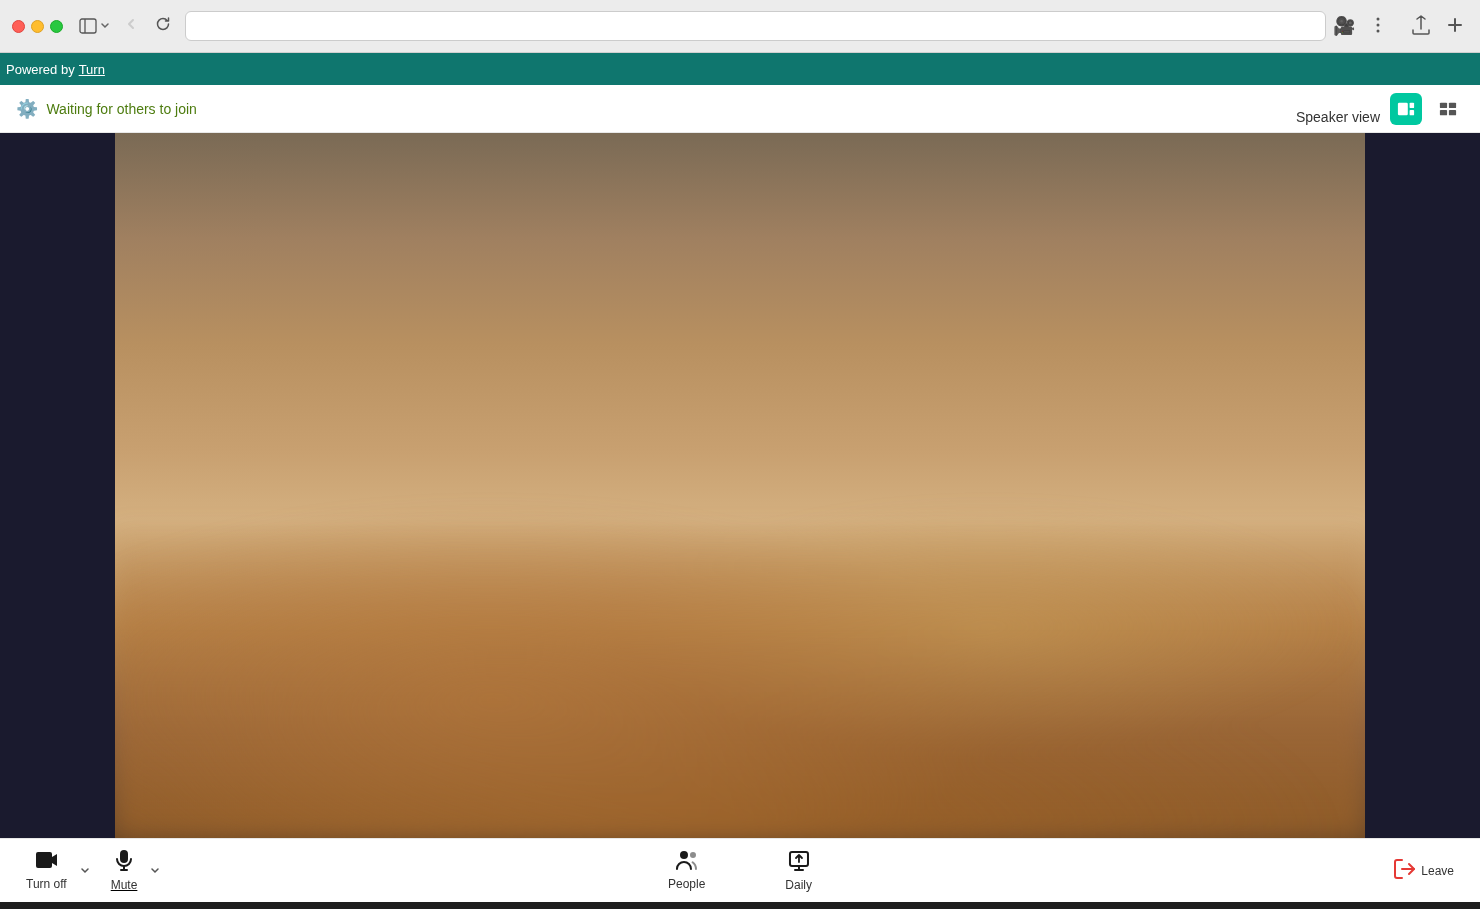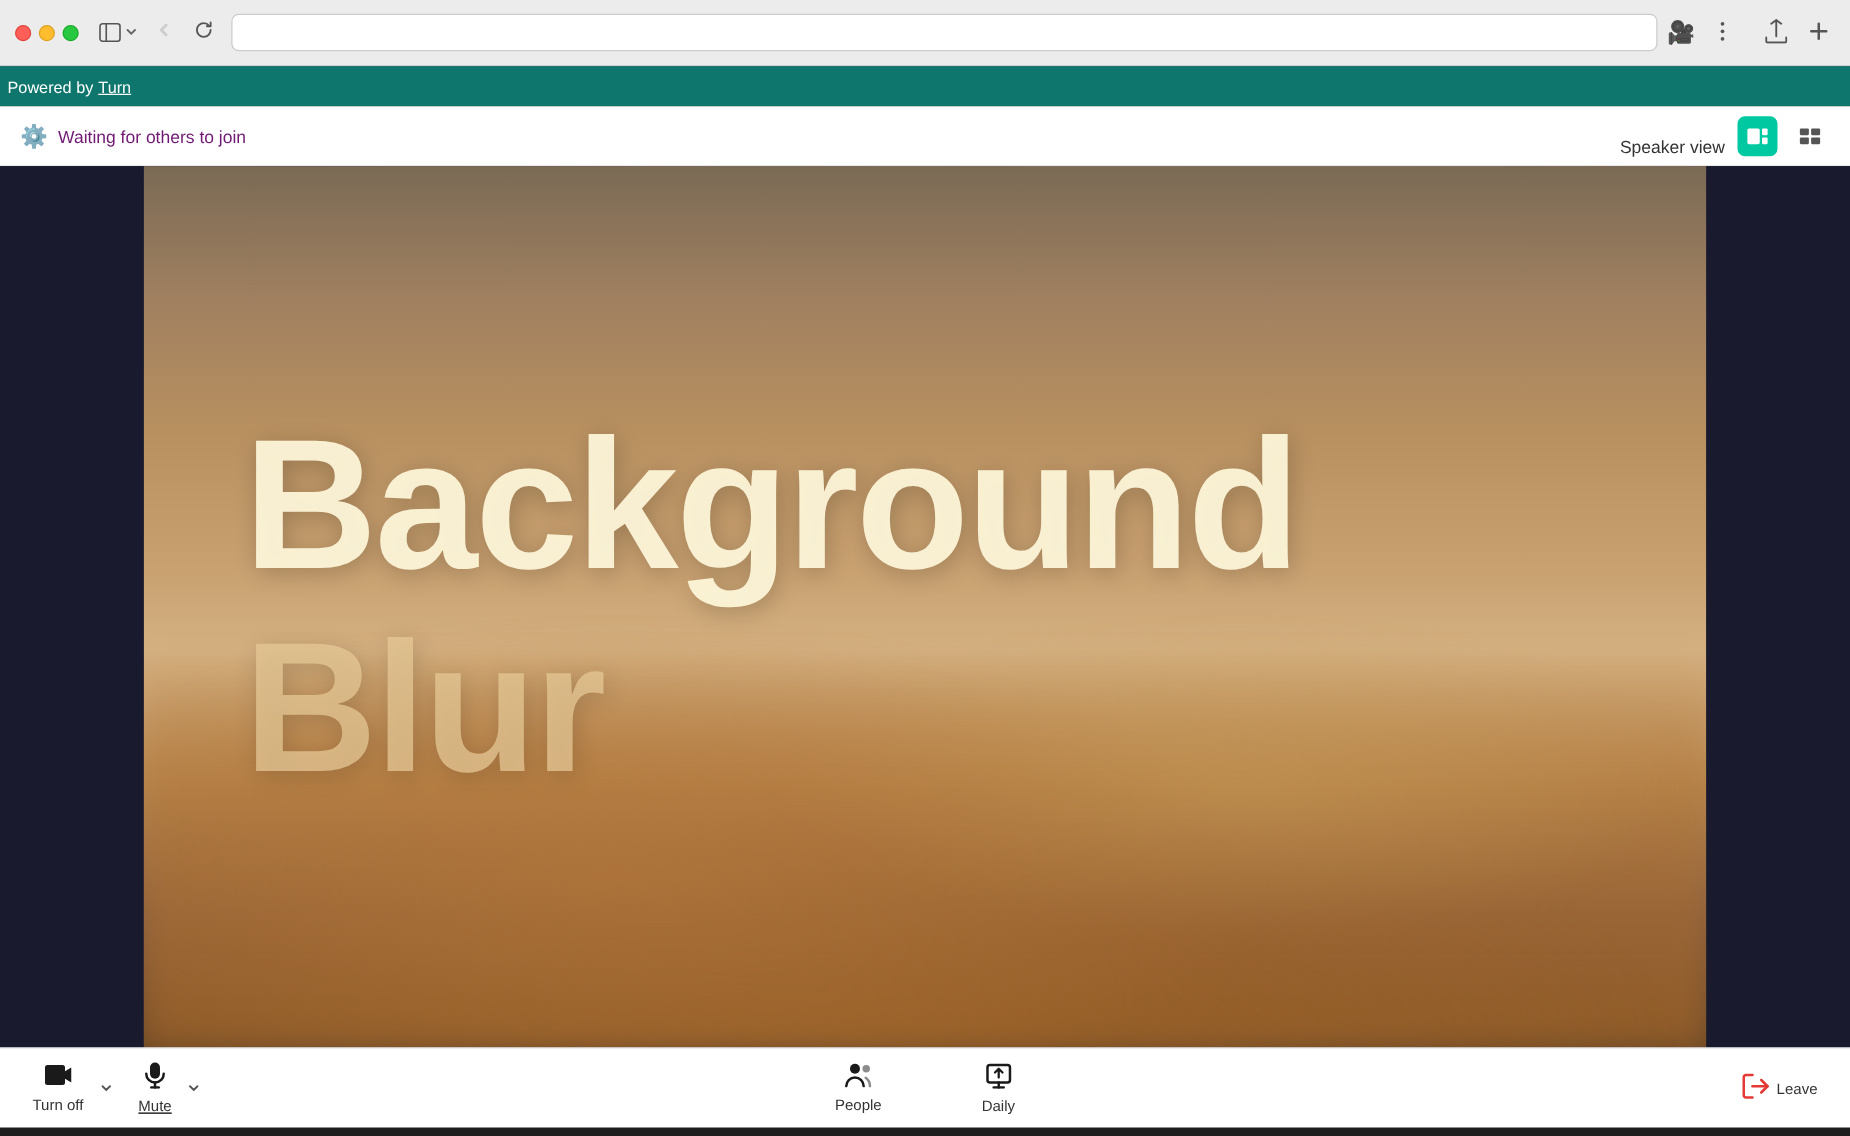--- a/index.html
+++ b/index.html
@@ -113,21 +113,21 @@
       display: flex;
       align-items: center;
       gap: 8px;
     }
     .settings-icon {
       color: #555;
       font-size: 18px;
     }
     .waiting-text {
       font-size: 14px;
-      color: #701a75;
+      color: #4d7c0f;
     }
     .app-header-right {
       display: flex;
       align-items: flex-end;
       gap: 10px;
     }
     .speaker-view-label {
       font-size: 14px;
       color: #333;
     }
@@ -400,24 +400,20 @@
 <div class="main-area">
   <div class="side-panel"></div>
 
   <div class="video-container">
     <div class="video-bg">
 
       <div style="position:absolute;top:0;left:0;right:0;bottom:0;background:linear-gradient(180deg,#7a6a55 0%,#a08060 15%,#b89060 30%,#c8a070 45%,#d4b080 55%,#b88850 70%,#8a6040 85%,#6a4828 100%);filter:blur(0px);"></div>
 
       <div style="position:absolute;bottom:0;left:0;right:0;height:45%;background:linear-gradient(180deg,transparent 0%,rgba(180,120,60,0.4) 30%,rgba(160,100,40,0.7) 100%);filter:blur(12px);"></div>
 
-      <div class="blur-text">
-        <span class="blur-text-background">Background</span>
-        <span class="blur-text-blur">Blur</span>
-      </div>
     </div>
   </div>
 
   <div class="side-panel"></div>
 </div>
 
 <div class="bottom-toolbar">
   <div class="toolbar-left">
     <div class="toolbar-btn-group">
       <button class="toolbar-btn main-btn">

